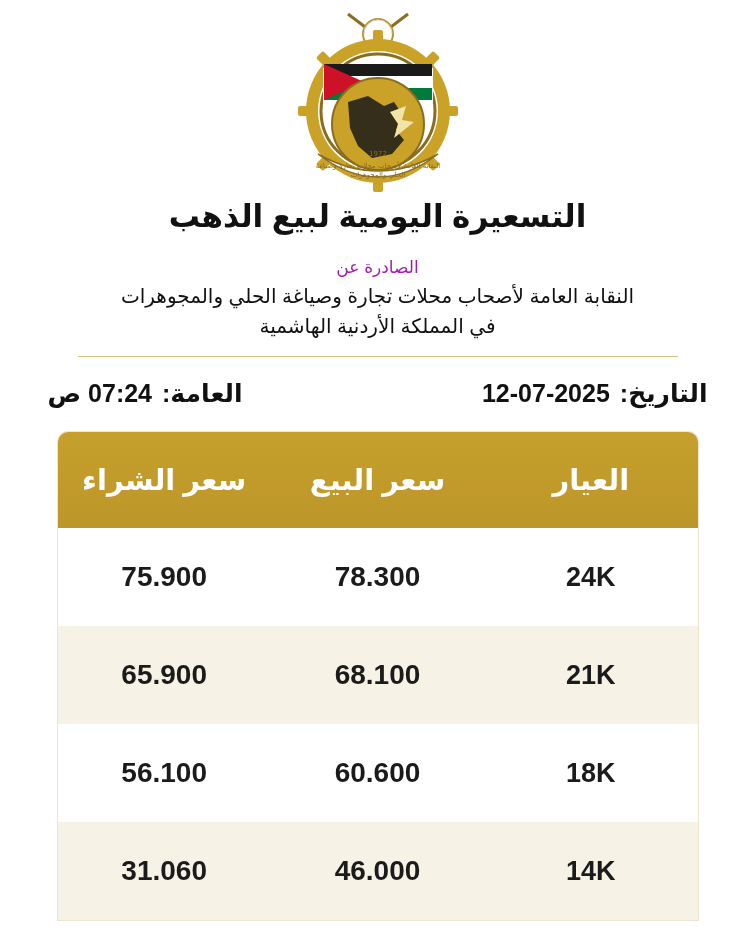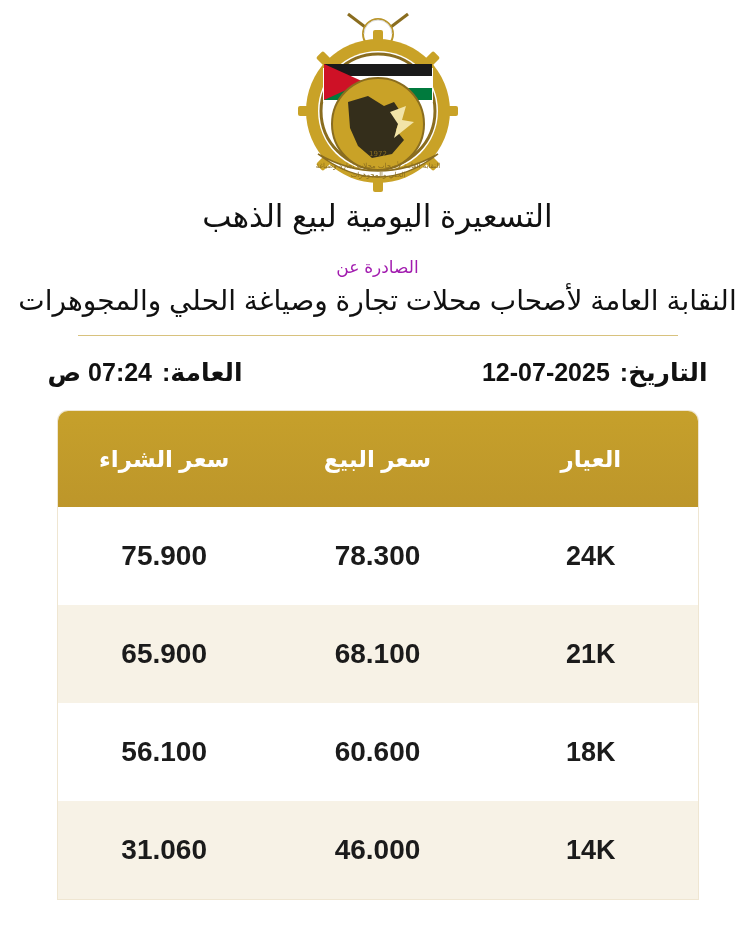--- a/index.html
+++ b/index.html
@@ -25,34 +25,34 @@
     margin-top: 6px;
     width: 200px;
     height: 190px;
     position: relative;
   }
   .logo-svg { display: block; width: 200px; height: 190px; }
 
   
   .main-title {
     font-size: 31px;
-    font-weight: normal;
+    font-weight: bold;
     color: #111111;
     text-align: center;
     margin-top: 2px;
     letter-spacing: 0px;
   }
   .sub-line-1 {
     font-size: 17px;
     color: #a21caf;
     text-align: center;
     margin-top: 22px;
   }
   .sub-line-2 {
-    font-size: 28px;
+    font-size: 20px;
     color: #111111;
     text-align: right;
     margin-top: 6px;
   }
   .sub-line-3 {
     font-size: 20px;
     color: #111111;
     text-align: center;
     margin-top: 6px;
   }
@@ -93,21 +93,21 @@
   .thead {
     display: flex;
     background: #c9a227;
     background: linear-gradient(180deg,#c6a02b 0%,#bd962a 100%);
     height: 96px;
     align-items: center;
   }
   .th {
     flex: 1 1 33.333%;
     text-align: center;
-    font-size: 23px;
+    font-size: 29px;
     font-weight: bold;
     color: #ffffff;
   }
   .row {
     display: flex;
     height: 98px;
     align-items: center;
   }
   .row.odd  { background: #ffffff; }
   .row.even { background: #f7f2e6; }
@@ -168,20 +168,21 @@
         <text x="100" y="162" text-anchor="middle" font-size="7" fill="#8a6d1f" font-family="DejaVu Sans, sans-serif">النقابة العامة لأصحاب محلات تجارة وصياغة</text>
         <text x="100" y="171" text-anchor="middle" font-size="7" fill="#8a6d1f" font-family="DejaVu Sans, sans-serif">الحلي والمجوهرات</text>
         <text x="100" y="150" text-anchor="middle" font-size="7" fill="#8a6d1f" font-family="DejaVu Sans, sans-serif">1972</text>
       </g>
     </svg>
   </div>
 
   <div class="main-title">التسعيرة اليومية لبيع الذهب</div>
   <div class="sub-line-1">الصادرة عن</div>
   <div class="sub-line-2">النقابة العامة لأصحاب محلات تجارة وصياغة الحلي  والمجوهرات</div>
+  <div class="sub-line-3">في المملكة الأردنية الهاشمية</div>
 
   <div class="divider"></div>
 
   <div class="datetime-row">
     <div class="dt-group">
       <span class="dt-label">التاريخ:</span>
       <span class="dt-value">12-07-2025</span>
     </div>
     <div class="dt-group">
       <span class="dt-label">العامة:</span>

